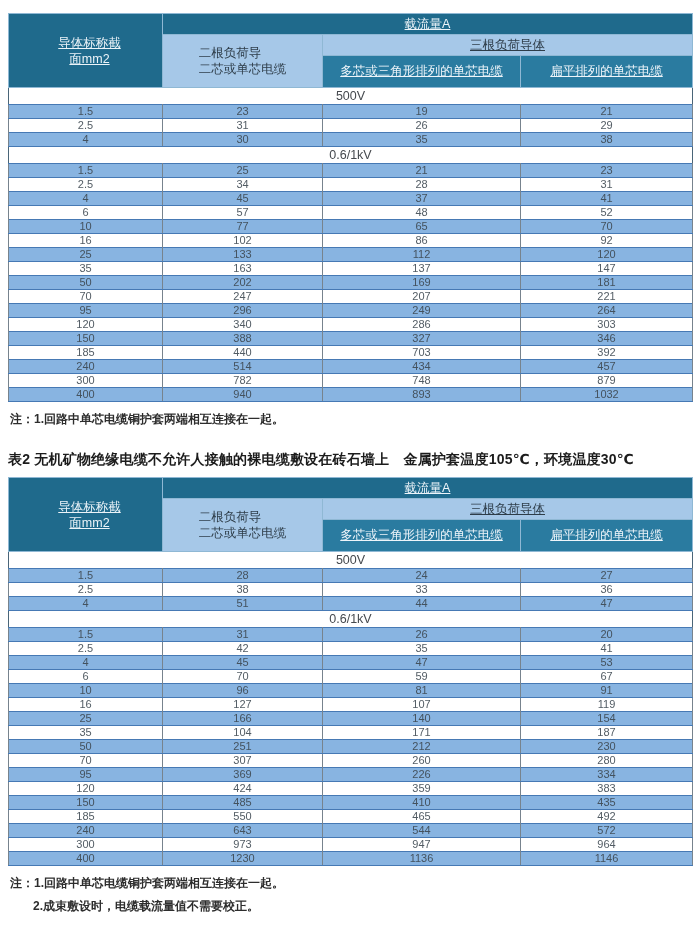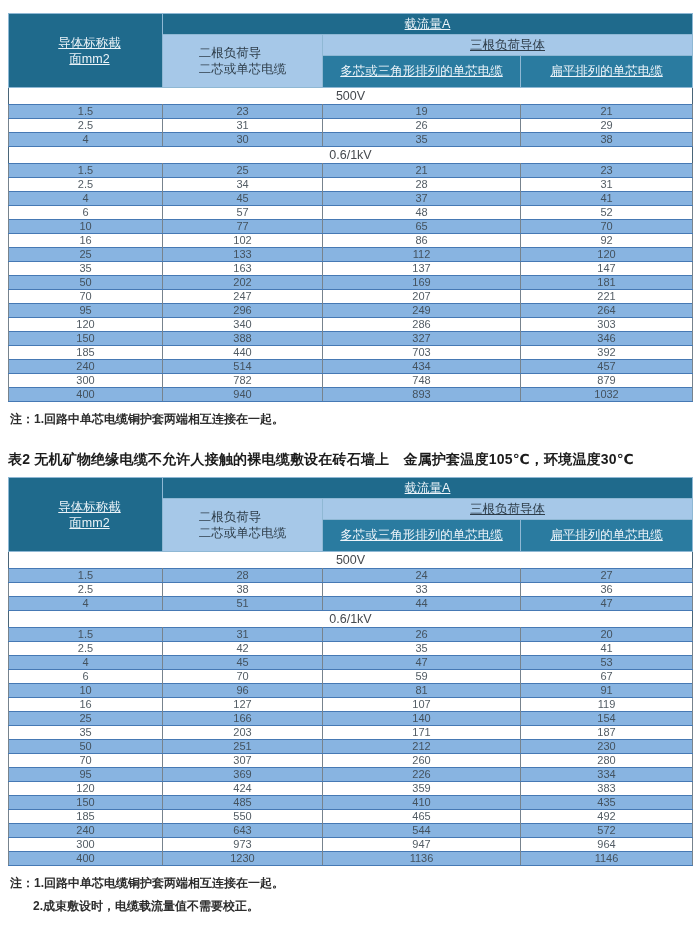--- a/index.html
+++ b/index.html
@@ -317,21 +317,21 @@
           <td>119</td>
         </tr>
         <tr class="row-blue">
           <td>25</td>
           <td>166</td>
           <td>140</td>
           <td>154</td>
         </tr>
         <tr class="row-white">
           <td>35</td>
-          <td>203</td>
+          <td>104</td>
           <td>171</td>
           <td>187</td>
         </tr>
         <tr class="row-blue">
           <td>50</td>
           <td>251</td>
           <td>212</td>
           <td>230</td>
         </tr>
         <tr class="row-white">

